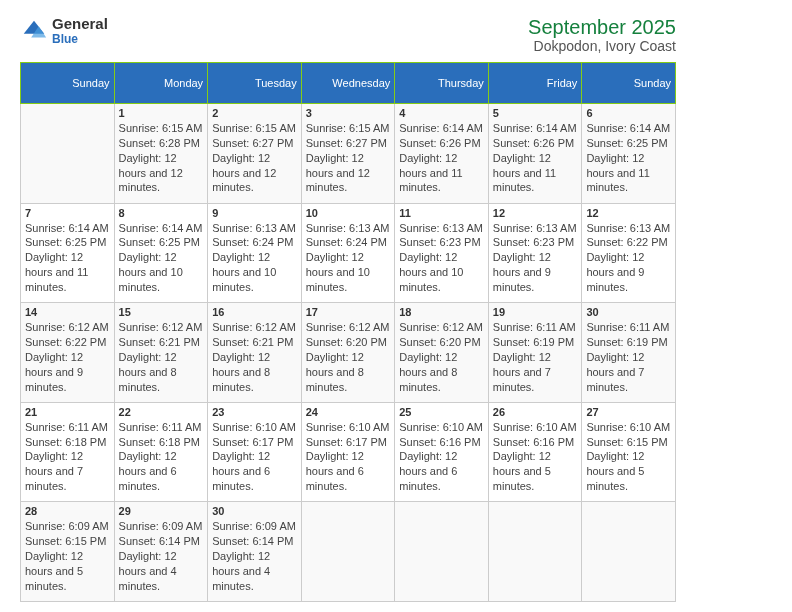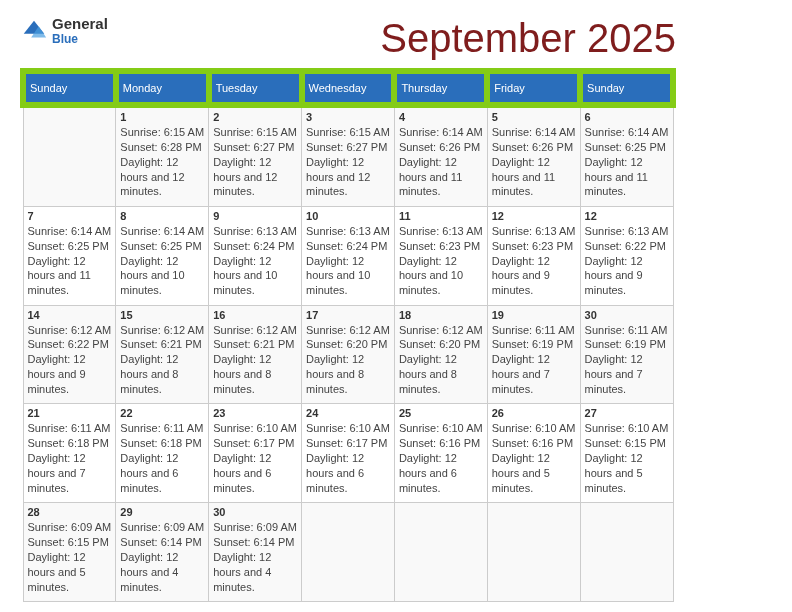--- a/index.html
+++ b/index.html
@@ -44,44 +44,44 @@
       color: #2a6ebb;
     }
     .logo-icon {
       width: 28px;
       height: 28px;
     }
     .title-block {
       text-align: right;
     }
     .month-title {
-      font-size: 40px;
+      font-size: 20px;
       font-weight: normal;
-      color: #7f1d1d;
+      color: #15803d;
       line-height: 1.1;
       margin-left: 48px;
     }
     .location {
       font-size: 14px;
       color: #555;
     }
     .calendar {
       flex: 1;
       border-collapse: collapse;
       width: 100%;
       font-size: 9.5px;
     }
     .calendar thead tr th {
       background: #2a6ebb;
       color: #fff;
-      padding: 8px 4px;
-      text-align: left;
+      padding: 14px 4px;
+      text-align: right;
       font-size: 11px;
       font-weight: normal;
-      border: 6px solid #84cc16;
+      border: 1px solid #84cc16;
     }
     .calendar tbody tr td {
       border: 1px solid #ccc;
       vertical-align: top;
       padding: 3px 4px;
       width: calc(100% / 7);
       height: 82px;
     }
     .day-number {
       font-size: 11px;
@@ -115,20 +115,21 @@
         <polygon points="15,4 26,18 4,18" fill="#2a6ebb"></polygon>
         <polygon points="20,10 28,22 12,22" fill="#4a9ee0" opacity="0.7"></polygon>
       </svg>
       <div class="logo-text">
         <span class="logo-general">General</span>
         <span class="logo-blue">Blue</span>
       </div>
     </div>
     <div class="title-block">
       <div class="month-title">September 2025</div>
+      <div class="location">Dokpodon, Ivory Coast</div>
     </div>
   </div>
 
   <table class="calendar">
     <thead>
       <tr>
         <th>Sunday</th>
         <th>Monday</th>
         <th>Tuesday</th>
         <th>Wednesday</th>

